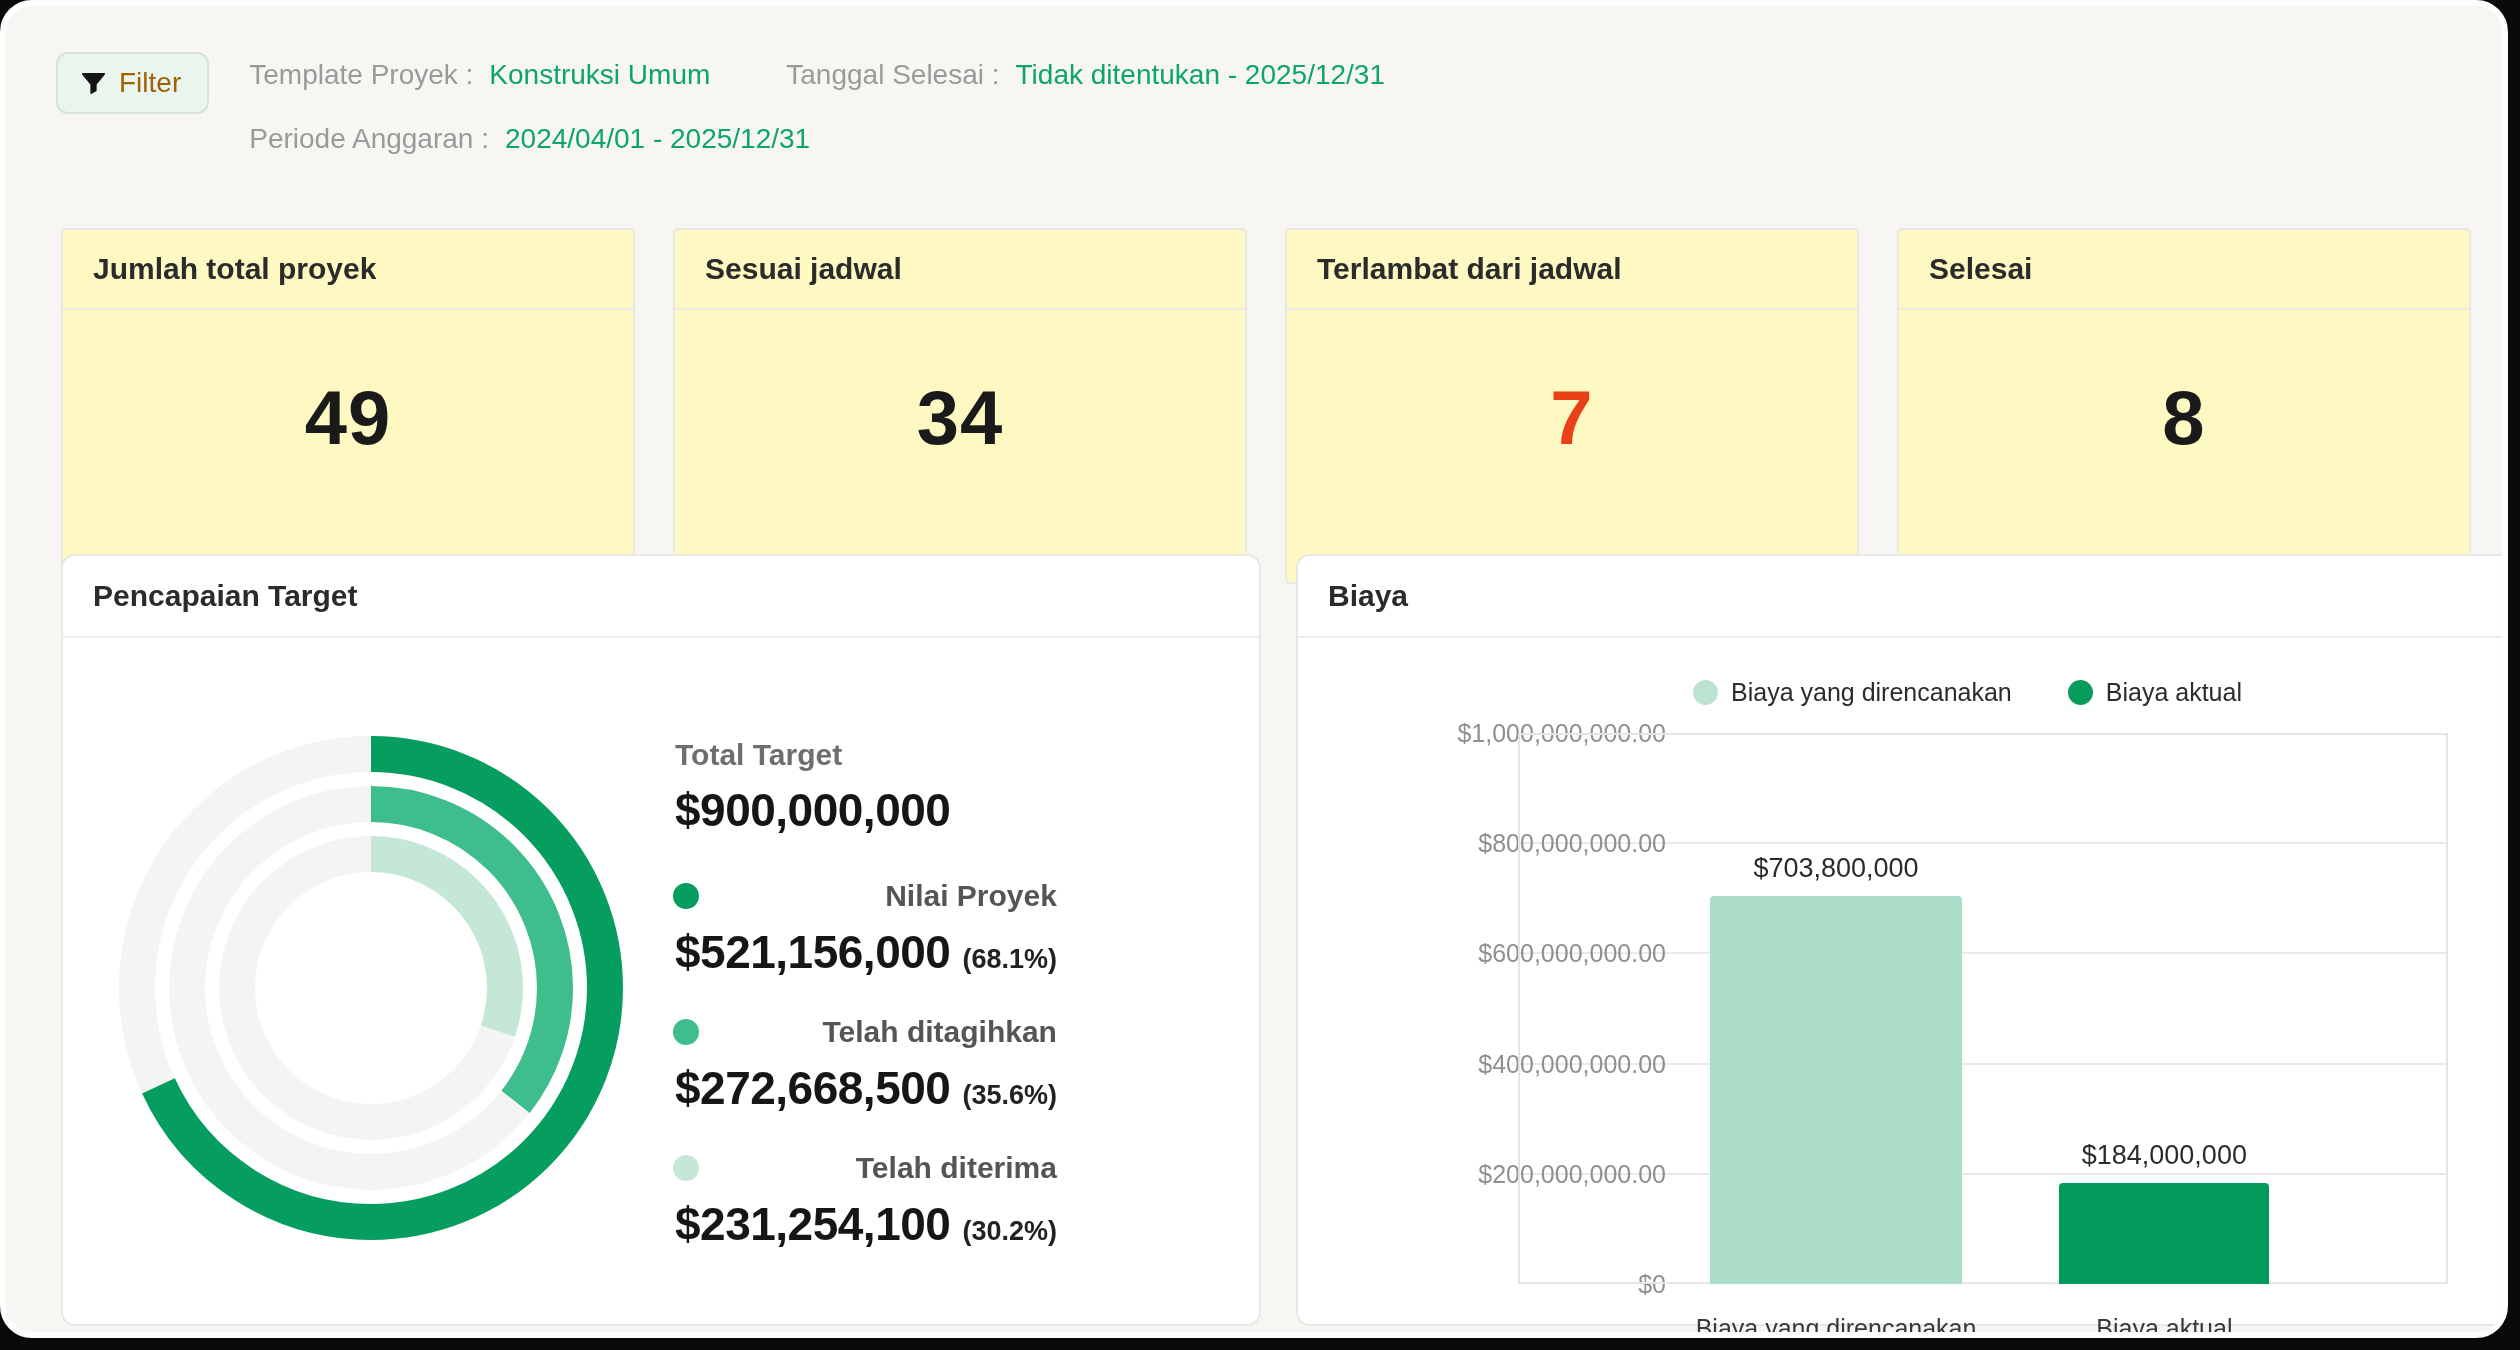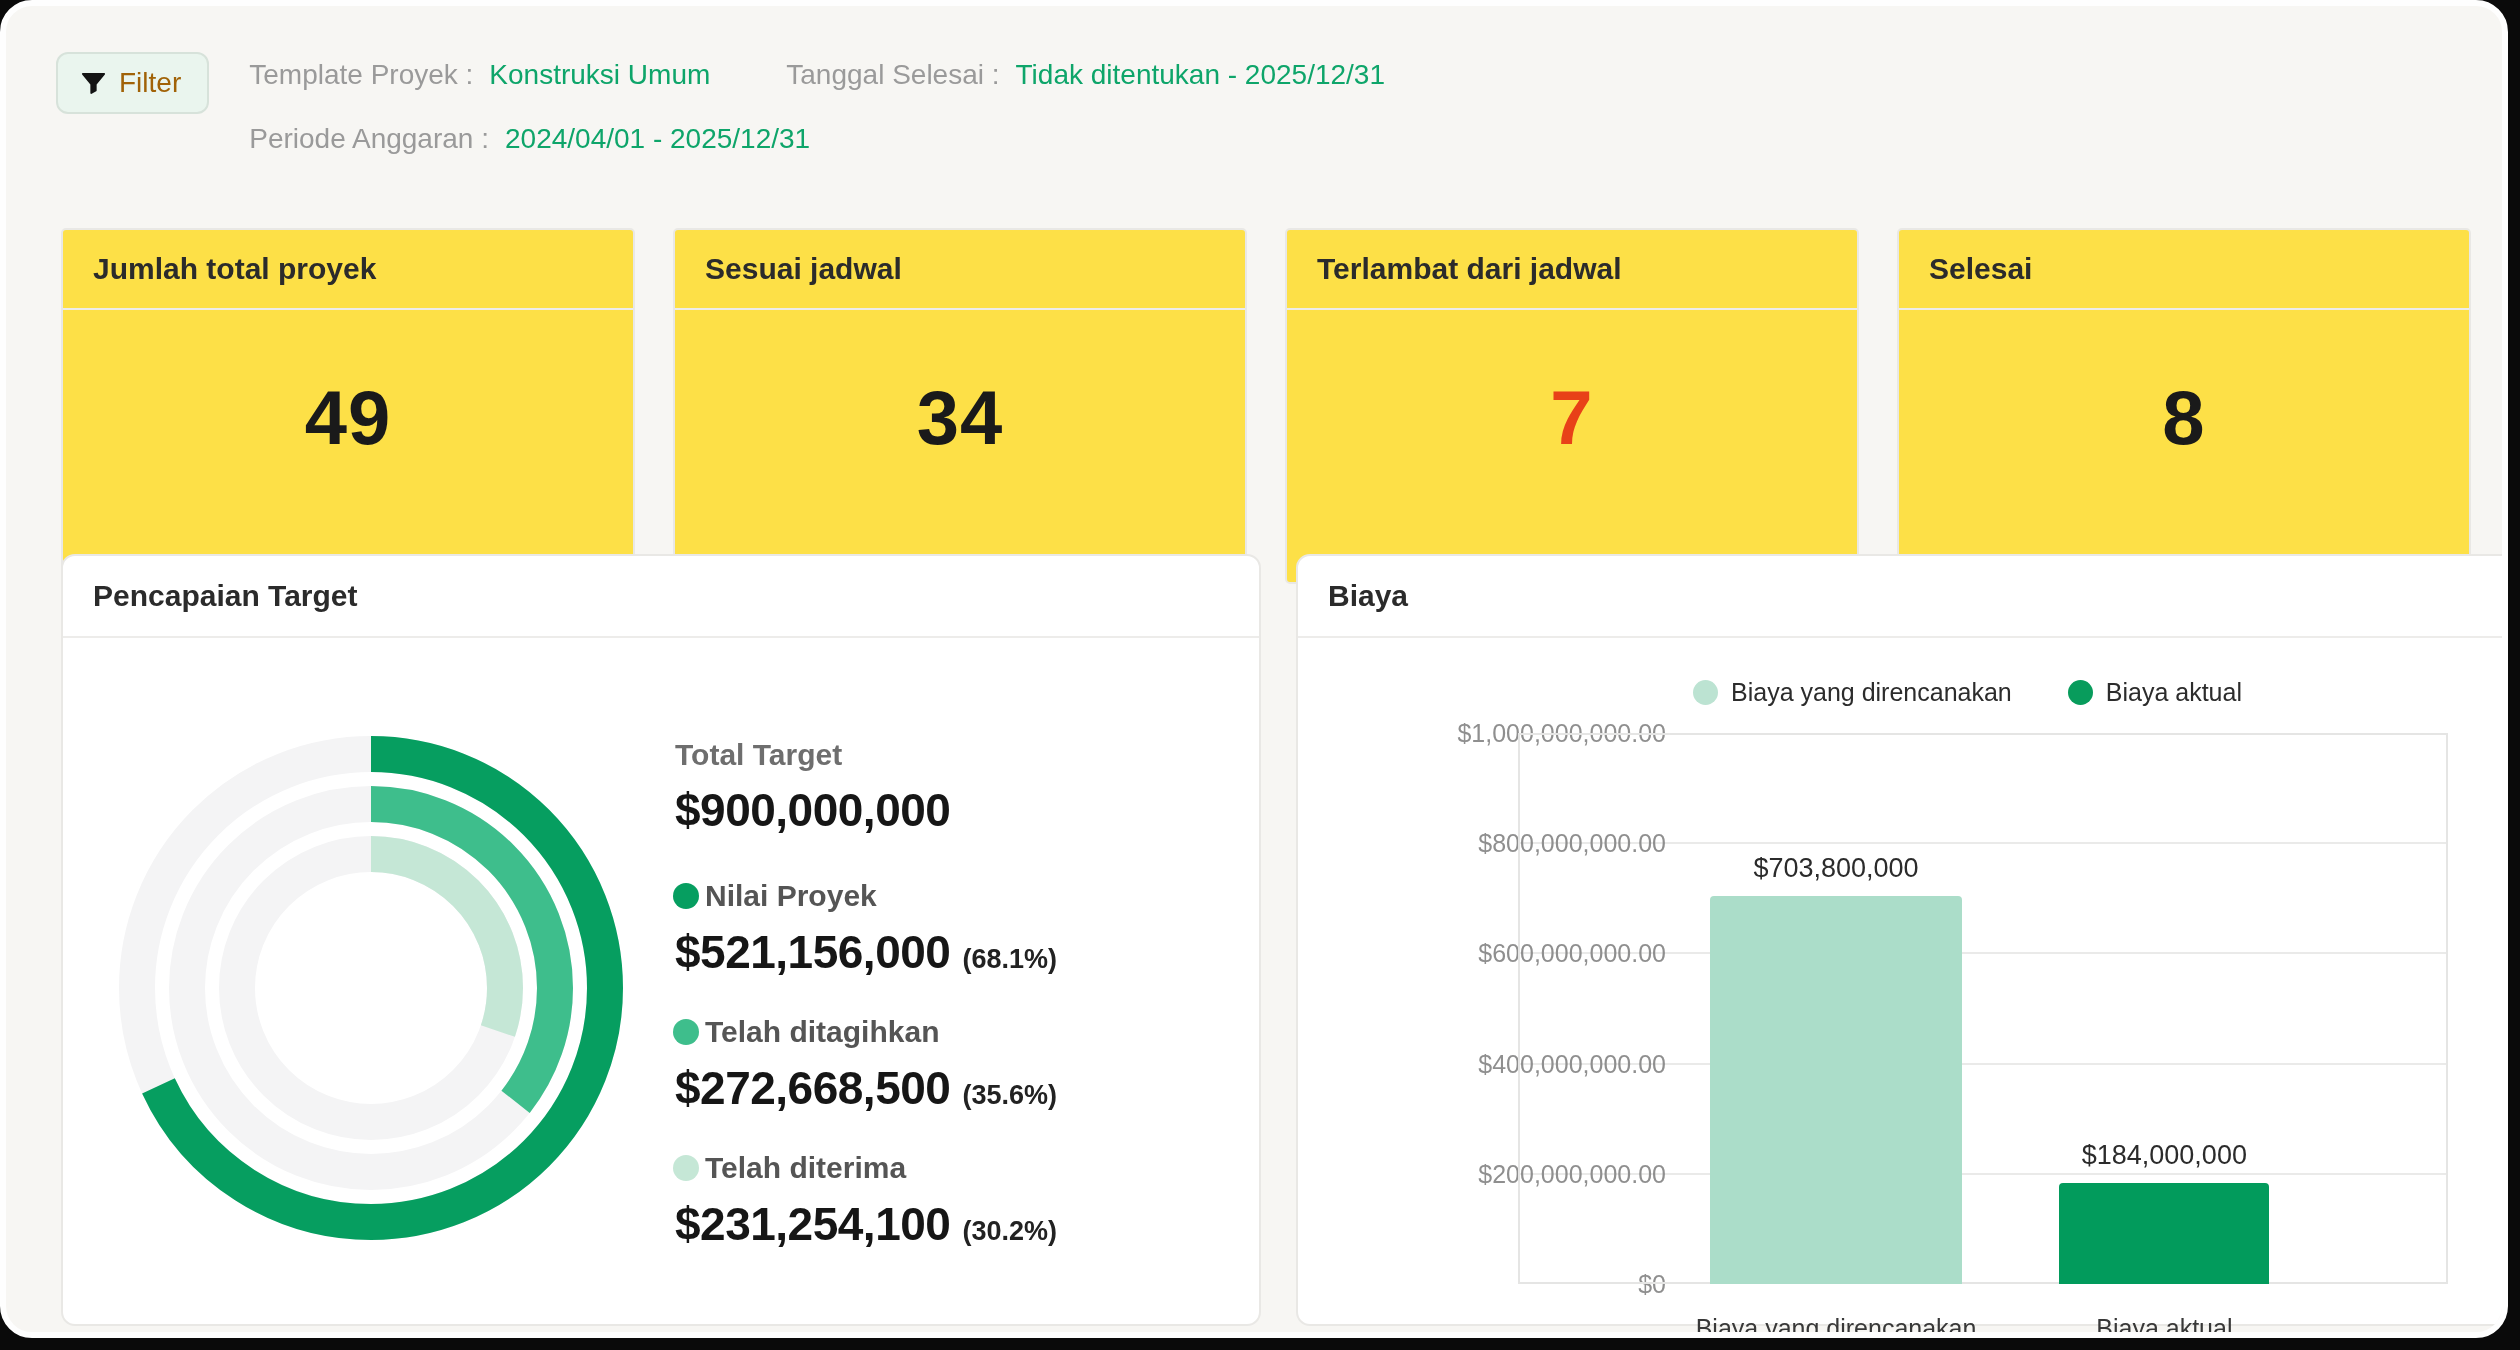--- a/index.html
+++ b/index.html
@@ -11,21 +11,21 @@
   .filter-btn{display:flex;align-items:center;gap:12px;height:62px;padding:0 26px 0 22px;background:#EAF5EE;border:2px solid #D7E2DA;border-radius:12px;cursor:pointer;font-family:inherit;}
   .filter-btn span{font-size:28px;color:#a16207;}
   .filter-fields{margin-left:40px;padding-top:3px;}
   .f-row{display:flex;align-items:center;margin-bottom:24px;height:40px;}
   .f-pair{display:flex;align-items:baseline;margin-right:76px;}
   .f-label{font-size:28px;color:#9A9A9A;margin-right:16px;white-space:nowrap;}
   .f-value{font-size:28px;color:#0EA56A;font-weight:500;white-space:nowrap;cursor:pointer;}
 
   
   .stat-row{position:absolute;left:55px;top:222px;width:2410px;display:flex;gap:38px;}
-  .stat-card{flex:1 1 0;height:356px;background:#fde047;border:2px solid #E9E8E5;border-radius:5px;box-sizing:border-box;overflow:hidden;}
+  .stat-card{flex:1 1 0;height:356px;background:#fef9c3;border:2px solid #E9E8E5;border-radius:5px;box-sizing:border-box;overflow:hidden;}
   .stat-head{height:78px;display:flex;align-items:center;padding:0 30px;border-bottom:2px solid #EDECEA;}
   .stat-title{font-size:30px;font-weight:700;color:#2B2B2B;}
   .stat-value-area{height:214px;display:flex;align-items:center;justify-content:center;}
   .stat-value{font-size:76px;font-weight:700;color:#1A1A1A;letter-spacing:1px;}
 
   
   .panel{position:absolute;top:548px;height:772px;background:#FFFFFF;border:2px solid #E9E8E5;border-radius:14px;box-sizing:border-box;}
   .panel-head{height:80px;display:flex;align-items:center;padding:0 30px;border-bottom:2px solid #EDECEA;}
   .panel-title{font-size:30px;font-weight:700;color:#2B2B2B;}
   .panel-target{left:55px;width:1200px;}
@@ -33,21 +33,21 @@
   .panel-body{position:relative;width:100%;height:688px;}
 
   
   .donut-svg{position:absolute;left:48px;top:90px;width:520px;height:520px;}
 
   
   .t-stats{position:absolute;left:612px;top:100px;}
   .t-label{font-size:30px;font-weight:600;color:#6E6E6E;line-height:1.15;}
   .t-total{font-size:46px;font-weight:800;color:#161616;margin:10px 0 42px;letter-spacing:-0.5px;}
   .t-item{margin-bottom:36px;}
-  .t-item-head{display:flex;align-items:center;gap:6px;margin-left:-2px;}
+  .t-item-head{display:flex;align-items:center;gap:6px;margin-left:-2px;justify-content:space-between;}
   .t-dot{width:26px;height:26px;border-radius:50%;flex:0 0 auto;}
   .t-item-label{font-size:30px;font-weight:600;color:#555555;}
   .t-amount-row{display:flex;align-items:baseline;gap:12px;margin-top:12px;}
   .t-amount{font-size:46px;font-weight:800;color:#161616;letter-spacing:-0.5px;}
   .t-pct{font-size:27px;font-weight:700;color:#222222;}
 
   
   .legend{position:absolute;left:0;top:40px;width:100%;display:flex;justify-content:center;gap:56px;}
   .legend-item{display:flex;align-items:center;gap:13px;}
   .legend-dot{width:25px;height:25px;border-radius:50%;}

